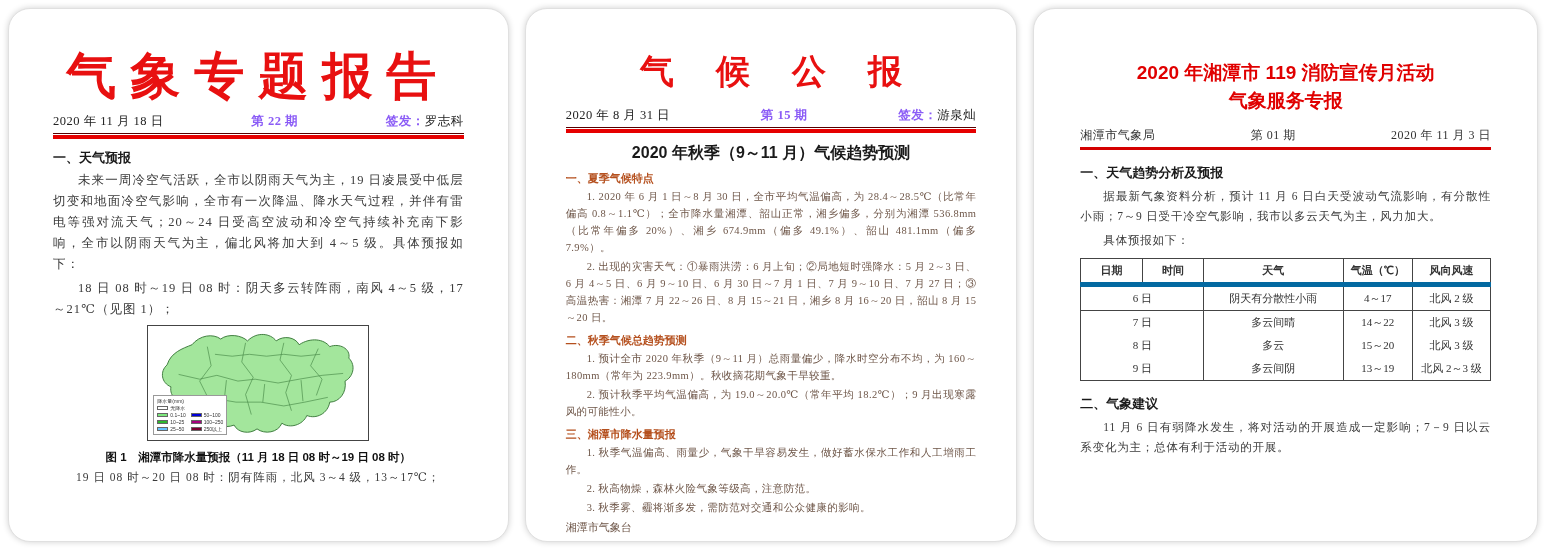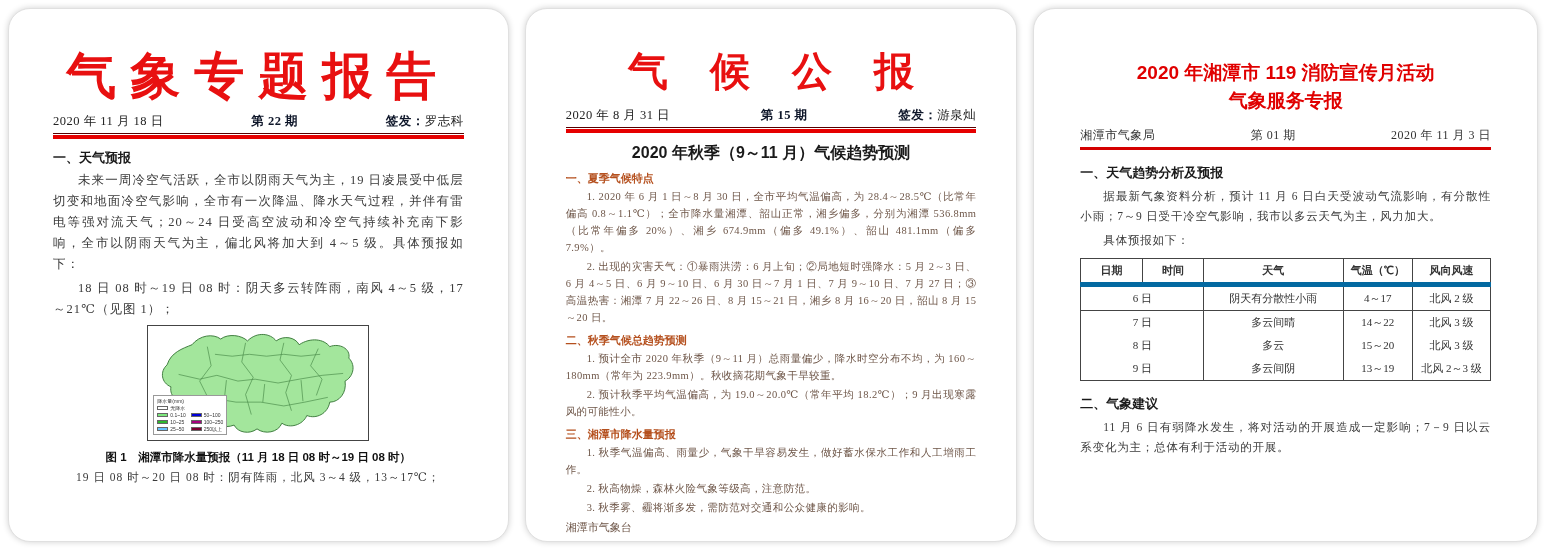--- a/index.html
+++ b/index.html
@@ -6,21 +6,21 @@
   html,body { width:1546px; height:550px; background:#ffffff; overflow:hidden;
               font-family:"Liberation Serif","DejaVu Serif",serif; }
   .canvas { display:flex; gap:16px; padding:8px; width:1546px; height:550px; }
   .page { background:#fff; border:1px solid #e0e0e0; border-radius:22px;
           box-shadow:0 0 6px rgba(0,0,0,.18); flex:1; position:relative;
           overflow:hidden; }
 
   
   .meta-row { display:flex; justify-content:space-between; align-items:baseline;
               font-size:12.5px; color:#222; margin-top:6px; letter-spacing:.5px;}
-  .meta-row .red { color:#0f172a; font-weight:bold; }
+  .meta-row .red { color:#8b5cf6; font-weight:bold; }
   .rule { margin-top:3px; }
   .rule .thin  { display:block; height:1px; background:#5a0000; }
   .rule .thick { display:block; height:4px; background:#e60000; margin-top:1px; }
   .sec-head { font-family:"Liberation Sans","DejaVu Sans",sans-serif;
               font-weight:bold; color:#1a1a1a; }
   .para { text-indent:2em; text-align:justify; color:#3a3a3a; }
 
   
   .p1 { padding:10px 44px 8px 44px; }
   .p1 .callig { text-align:center; color:#e81010; font-size:50px; font-weight:bold;
@@ -42,21 +42,21 @@
   .lg-item { display:flex; align-items:center; gap:2px; margin-top:1px; }
   .lg-sw { width:11px; height:4px; border:1px solid #666; display:inline-block; }
   .lg-grid { display:grid; grid-template-rows:repeat(3,auto); grid-auto-flow:column;
              column-gap:5px; }
   .caption { text-align:center; font-weight:bold; font-size:11.5px; color:#111;
              margin-top:5px; font-family:"Liberation Sans",sans-serif; }
   .p1 .last { font-size:11.5px; line-height:19px; }
 
   
   .p2 { padding:10px 40px 8px 40px; color:#6e5648; }
-  .p2 .callig { text-align:center; color:#e81010; font-size:40px; font-weight:bold;
+  .p2 .callig { text-align:center; color:#e81010; font-size:34px; font-weight:bold;
                 letter-spacing:42px; text-indent:42px; margin-top:22px; line-height:60px;
                 font-family:"DejaVu Serif","Liberation Serif",serif; }
   .p2 .doc-title { text-align:center; font-size:16px; font-weight:bold; color:#1a1a1a;
                    margin-top:10px; font-family:"Liberation Sans",sans-serif; }
   .p2 .sec-head { color:#b5501e; font-size:11px; margin-top:7px; }
   .p2 .para { font-size:10.5px; line-height:17px; letter-spacing:.4px; color:#6e5648; margin-top:2px;}
   .p2 .sig { text-align:left; font-size:11px; margin-top:4px; padding-right:28px; }
   .footnotes { margin-top:8px; font-size:9px; color:#333; }
   .footnotes .n1 { padding-left:30px; }
 

